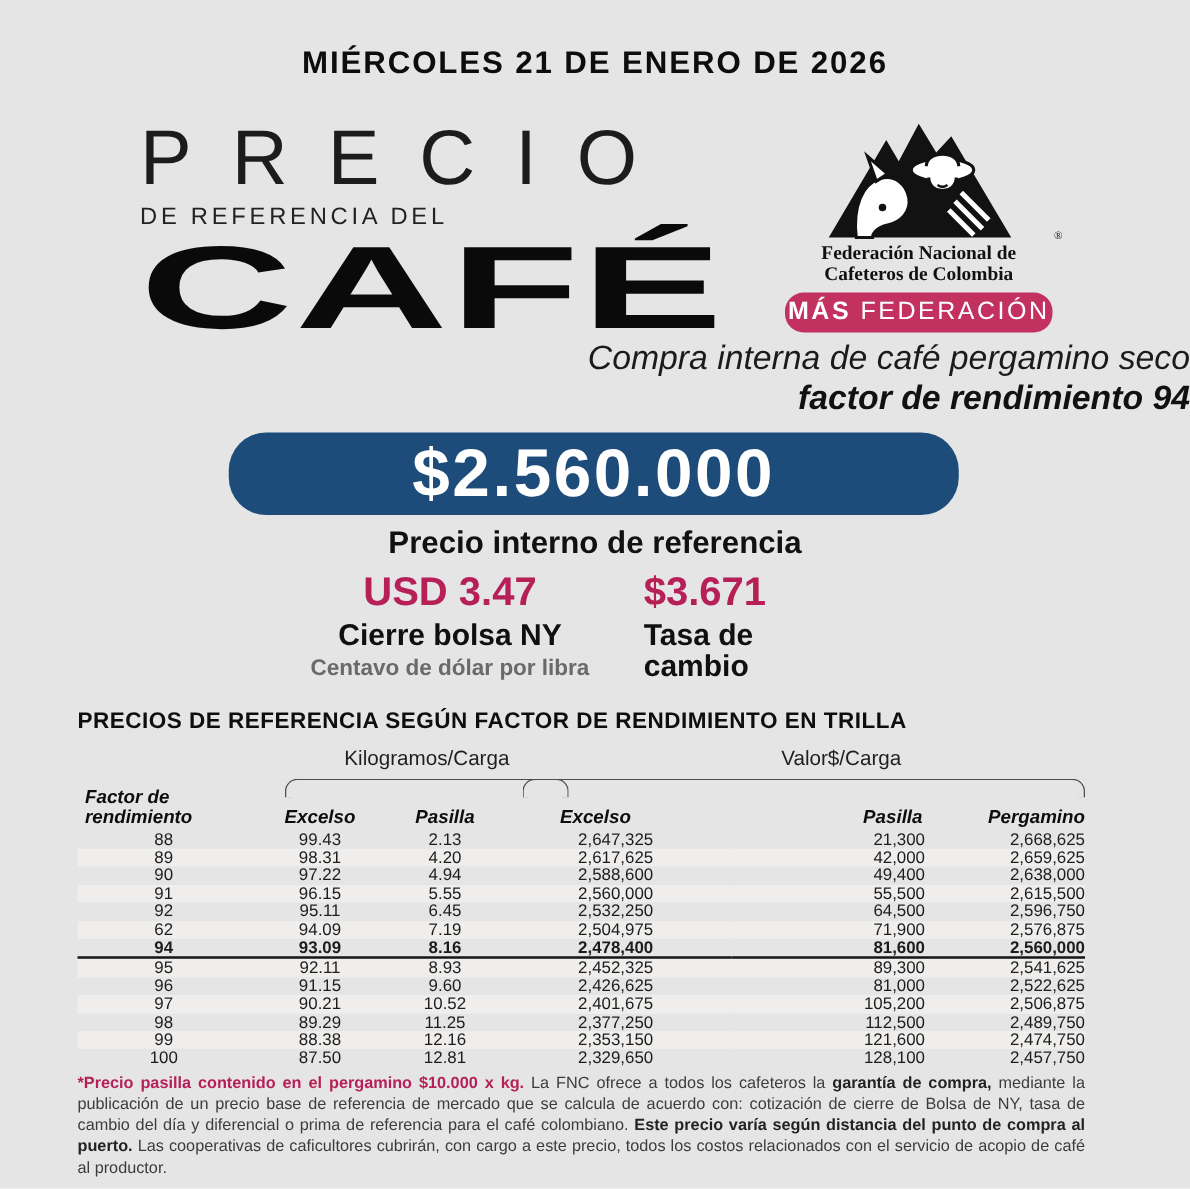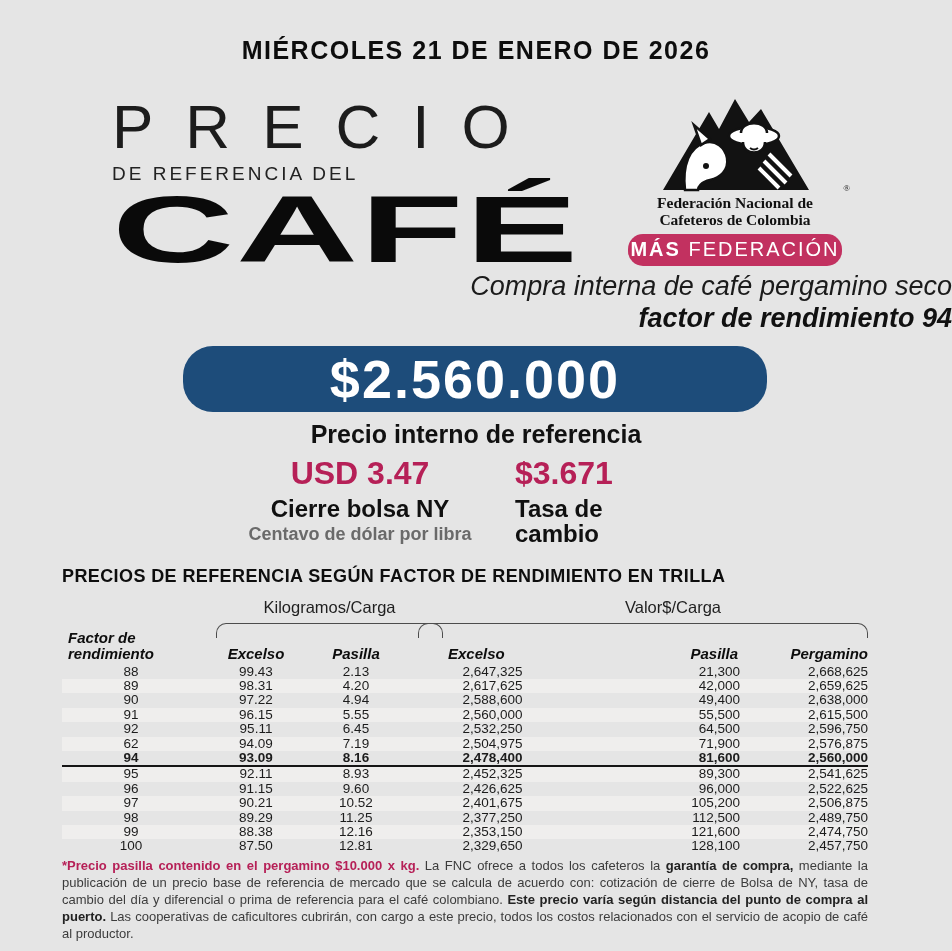--- a/index.html
+++ b/index.html
@@ -49,21 +49,21 @@
   .stat-fx{position:absolute; left:515px; top:456px; width:170px; text-align:left;}
   .stat-value{font-size:32px; font-weight:800; color:var(--crimson,#b62057); line-height:1.1;}
   .stat-label{font-size:24px; font-weight:700; color:#101010; line-height:1.05; margin-top:5px;}
   .stat-sub{font-size:18px; font-weight:700; color:#6a6a6a; margin-top:3px;}
 
   
   .tbl-heading{position:absolute; left:62px; top:566px; font-size:18px; font-weight:700;
                letter-spacing:0.4px; color:#0e0e0e;}
   .group-row{position:absolute; left:62px; top:598px; width:806px; height:50px;}
   .grp{position:absolute; top:0;}
-  .g1{left:154px; width:227px;}
+  .g1{left:166px; width:227px;}
   .g2{left:356px; width:450px;}
   .glabel{font-size:16.5px; color:#1f1f1f; text-align:center;}
   .g2 .glabel{text-indent:60px;}
   .bracket{height:15px; margin-top:6px; border:1.5px solid #4c4c4c; border-bottom:none;
            border-radius:10px 10px 0 0;}
 
   table.price{position:absolute; left:62px; top:630px; width:806px; border-collapse:collapse;
               table-layout:fixed;}
   col.w0{width:138px;} col.w1{width:112px;} col.w2{width:88px;}
   col.w3{width:185px;} col.w4{width:155px;} col.w5{width:128px;}
@@ -240,21 +240,21 @@
           <td class="c2">8.93</td>
           <td class="c3">2,452,325</td>
           <td class="c4">89,300</td>
           <td class="c5">2,541,625</td>
         </tr>
         <tr>
           <td class="c0">96</td>
           <td class="c1">91.15</td>
           <td class="c2">9.60</td>
           <td class="c3">2,426,625</td>
-          <td class="c4">96,000</td>
+          <td class="c4">81,000</td>
           <td class="c5">2,522,625</td>
         </tr>
         <tr class="stripe">
           <td class="c0">97</td>
           <td class="c1">90.21</td>
           <td class="c2">10.52</td>
           <td class="c3">2,401,675</td>
           <td class="c4">105,200</td>
           <td class="c5">2,506,875</td>
         </tr>

